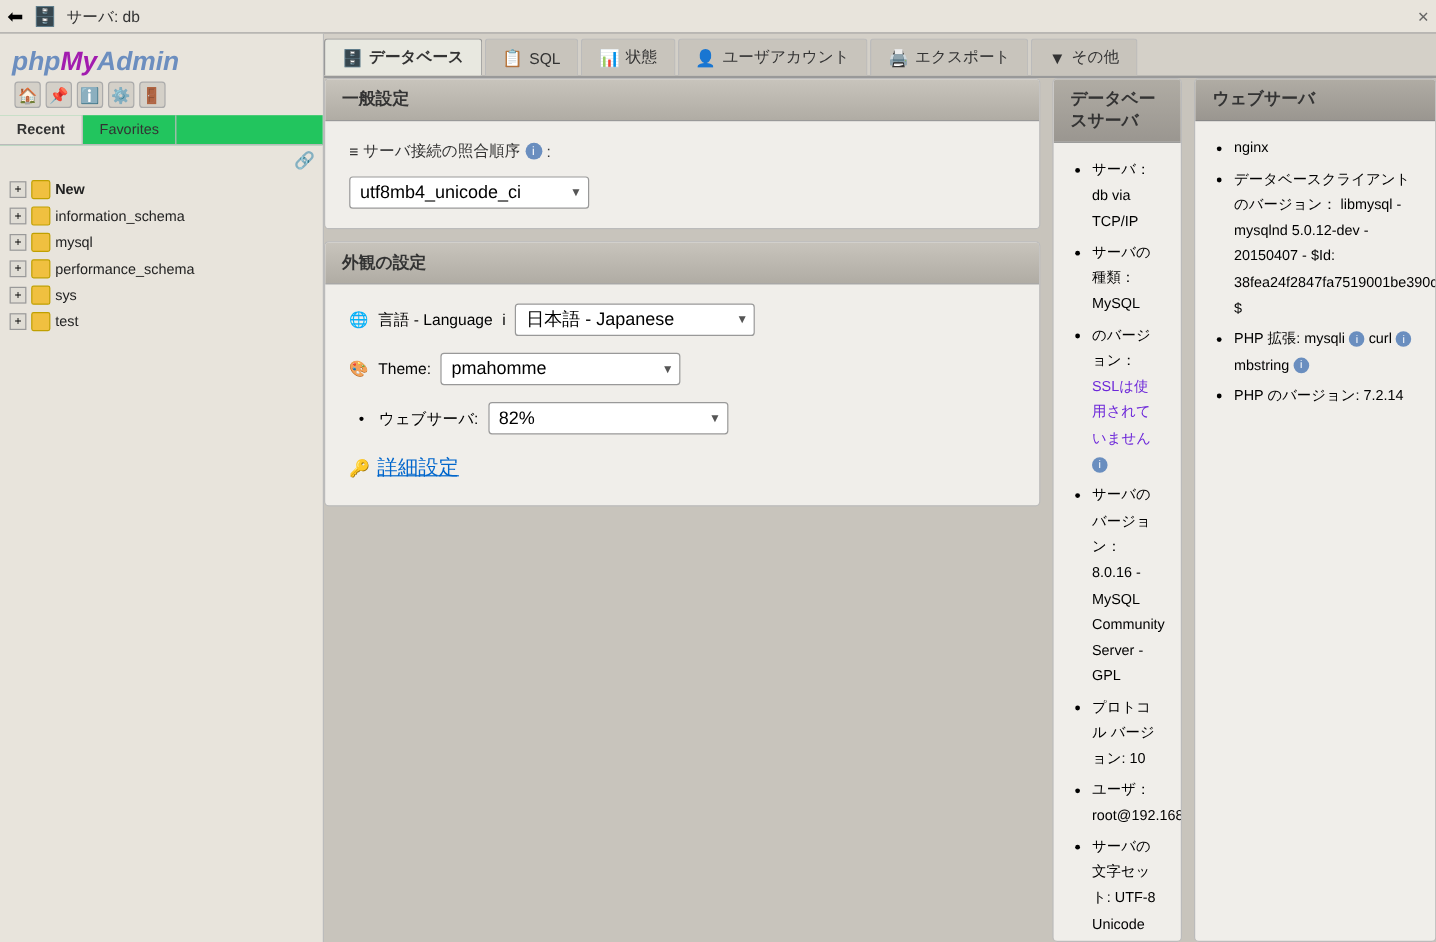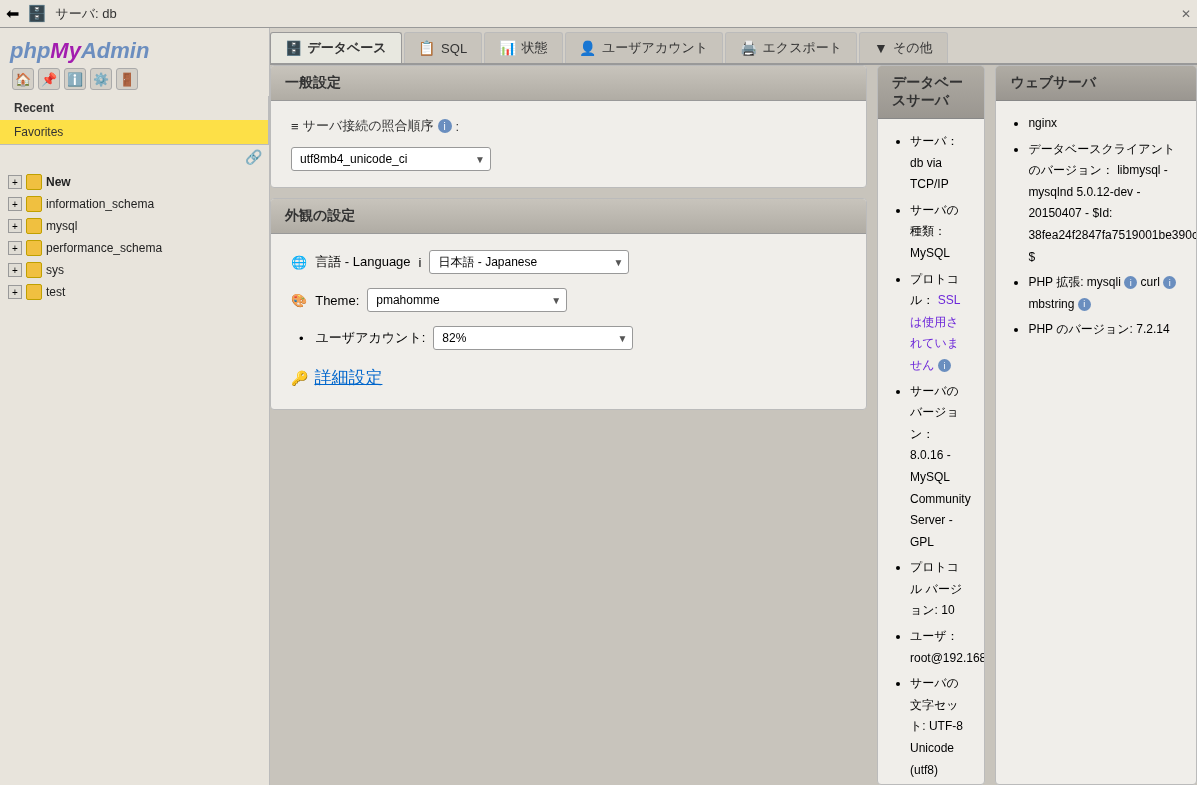--- a/index.html
+++ b/index.html
@@ -58,22 +58,21 @@
       border-radius: 3px;
       display: flex; align-items: center; justify-content: center;
       font-size: 13px;
       cursor: pointer;
       background: #d4d0c8;
       border: 1px solid #aaa;
     }
     .sidebar-tabs {
       display: flex;
       border-bottom: 1px solid #bbb;
-      background: #fde047;
-      flex-direction: column;
+      background: #22c55e;
     }
     .sidebar-tab {
       padding: 5px 14px;
       cursor: pointer;
       font-size: 12px;
       color: #333;
       border-right: 1px solid #bbb;
     }
     .sidebar-tab.active {
       background: #e8e4dc;
@@ -220,21 +219,21 @@
       transform: translateY(-50%);
       font-size: 10px;
       pointer-events: none;
       color: #555;
     }
     .select-wrapper select {
       padding: 4px 24px 4px 8px;
       border: 1px solid #999;
       background: white;
       border-radius: 3px;
-      font-size: 12px;
+      font-size: 15px;
       appearance: none;
       -webkit-appearance: none;
       cursor: pointer;
       min-width: 200px;
     }
 
     .appearance-row {
       display: flex;
       align-items: center;
       gap: 8px;
@@ -458,21 +457,21 @@
               <div class="select-wrapper">
                 <select>
                   <option>pmahomme</option>
                   <option>original</option>
                 </select>
               </div>
             </div>
 
             <div class="bullet-row">
               <span class="bullet">•</span>
-              <span>ユーザアカウント:</span>
+              <span>ウェブサーバ:</span>
               <div class="select-wrapper">
                 <select>
                   <option>72%</option>
                   <option selected="">82%</option>
                   <option>92%</option>
                   <option>100%</option>
                 </select>
               </div>
             </div>
 
@@ -492,21 +491,21 @@
             <ul>
               <li>
                 <span>サーバ：</span>
                 <span>db via TCP/IP</span>
               </li>
               <li>
                 <span>サーバの種類：</span>
                 <span>MySQL</span>
               </li>
               <li>
-                <span>プロトコル：</span>
+                <span>のバージョン：</span>
                 <span class="ssl-warning">SSLは使用されていません</span>
                 <span class="info-icon-small">i</span>
               </li>
               <li>
                 <span>サーバのバージョン：</span>
                 <span>8.0.16 - MySQL Community Server - GPL</span>
               </li>
               <li>
                 <span>プロトコル バージョン: </span>
                 <span>10</span>

